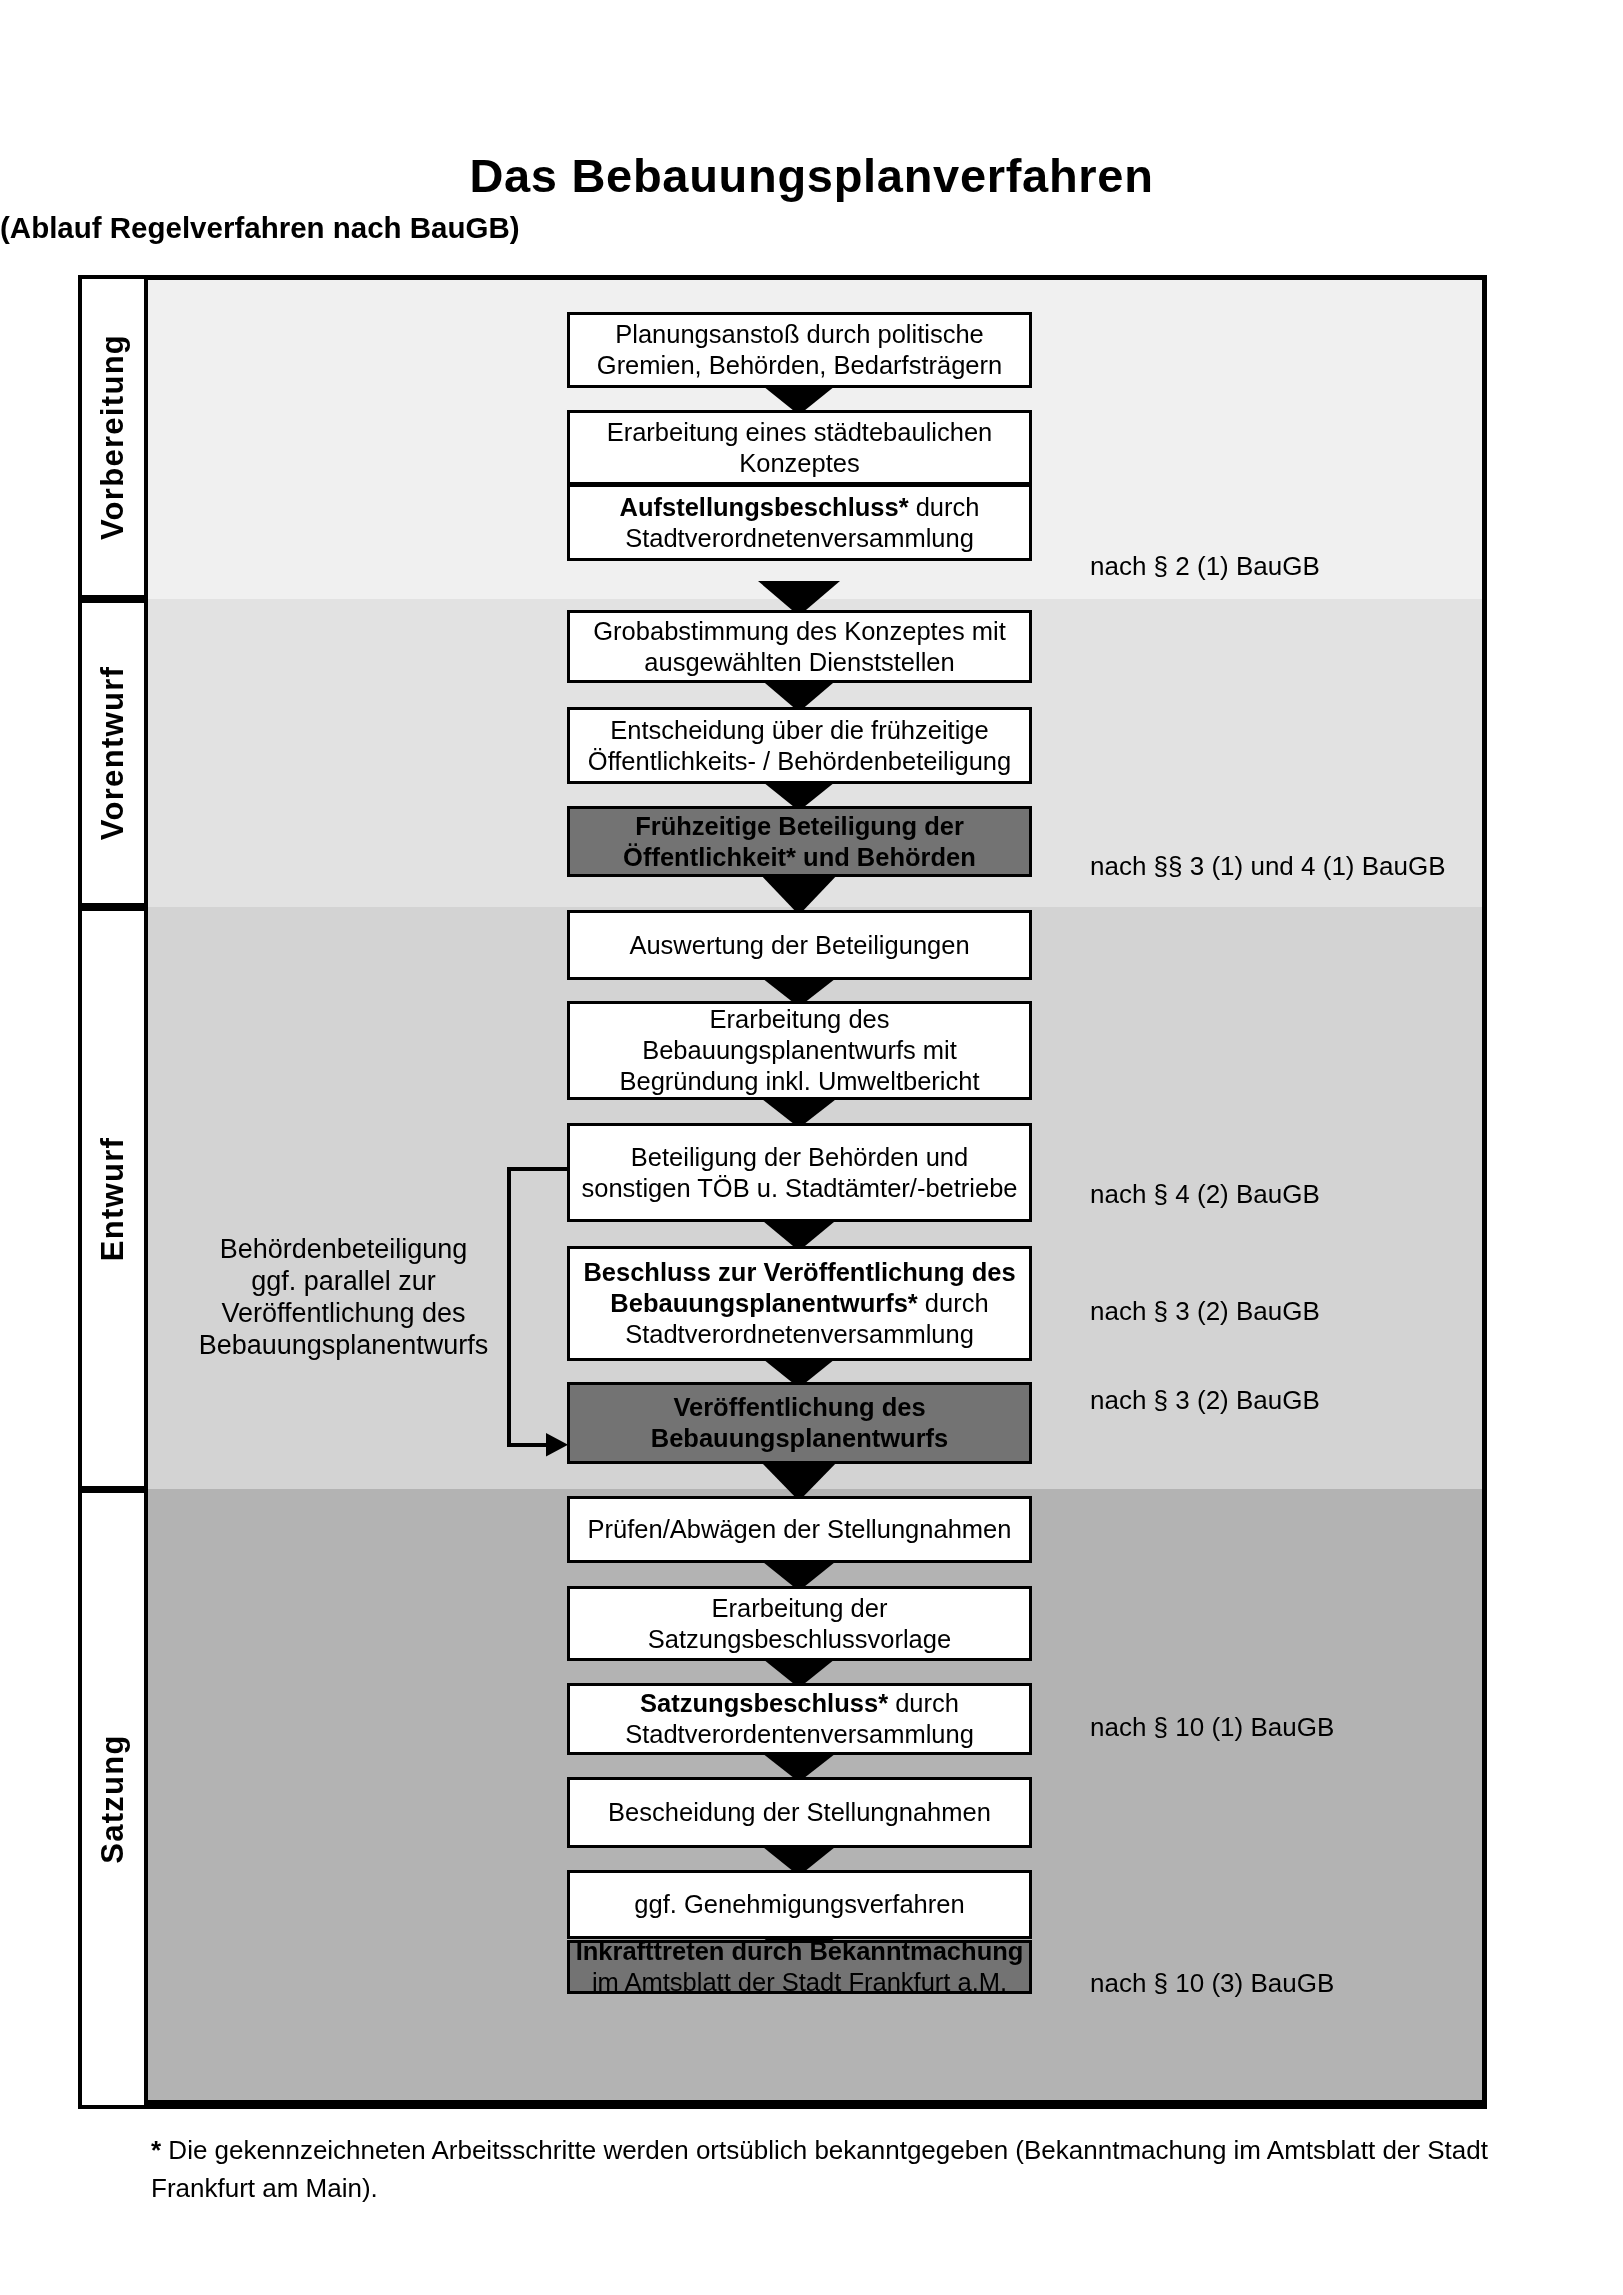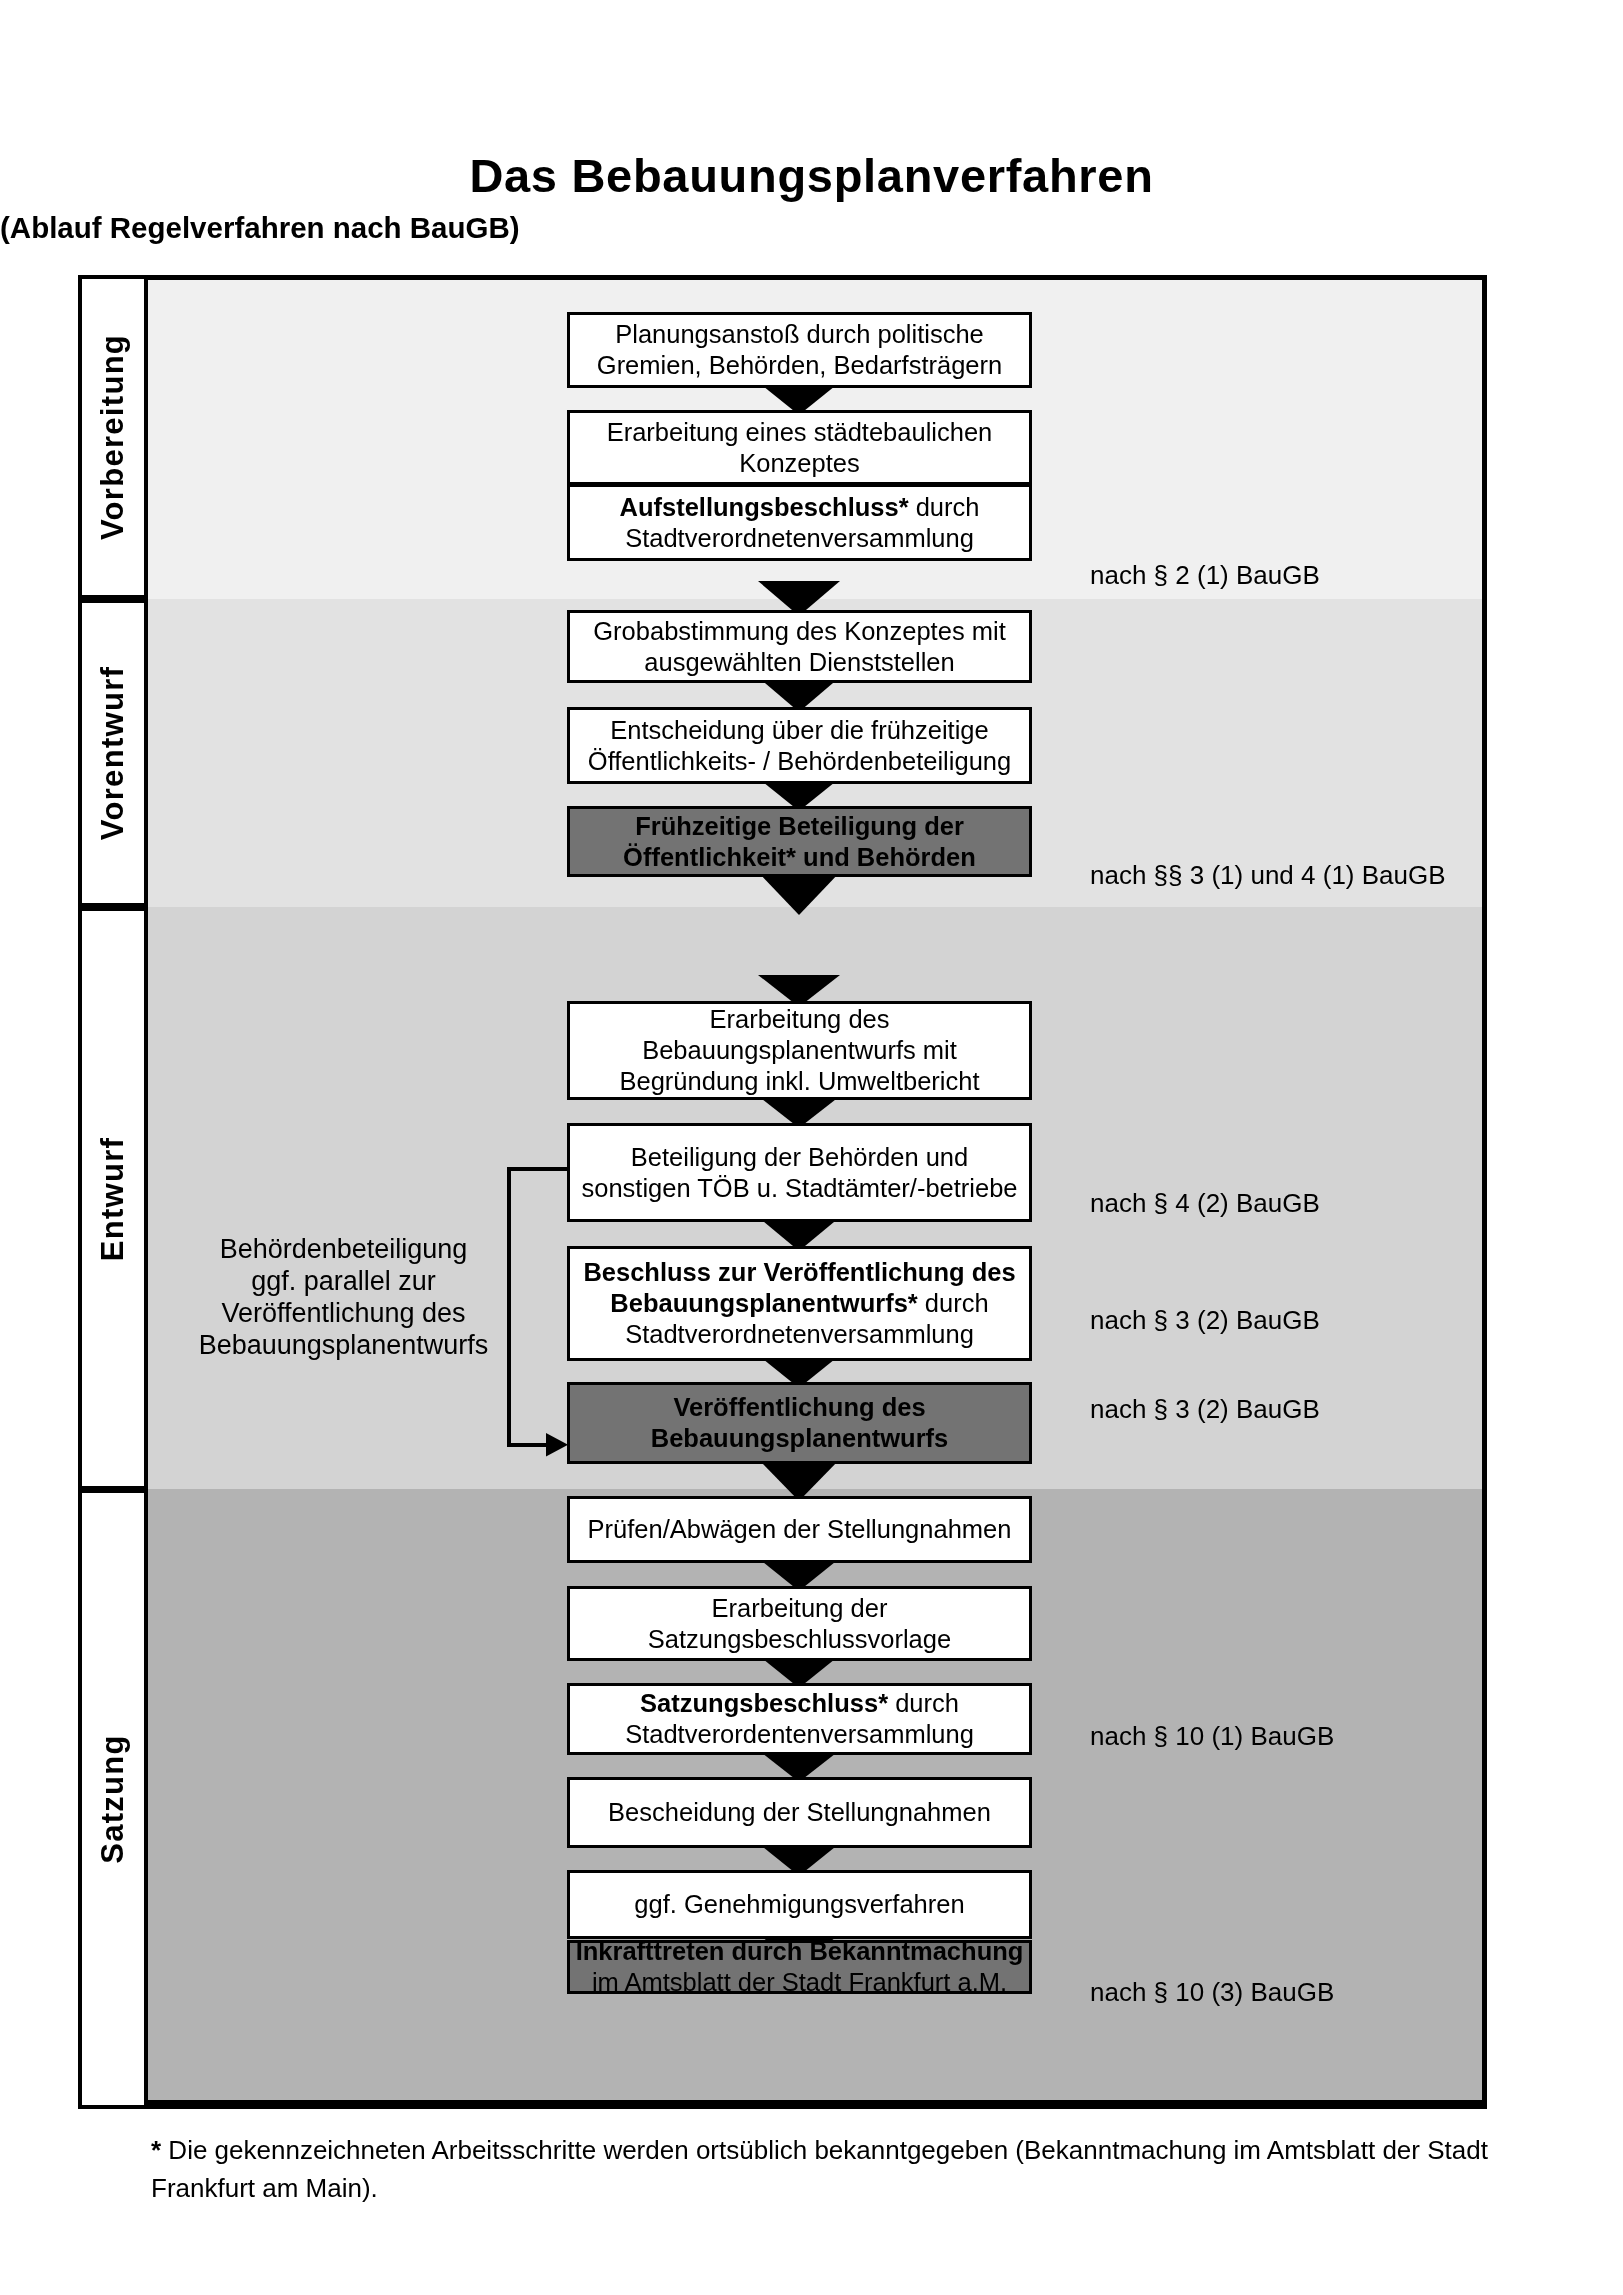--- a/index.html
+++ b/index.html
@@ -62,21 +62,21 @@
     position:absolute;background:#000;
     clip-path:polygon(0 0,100% 50%,0 100%);
   }
   
   .side-note{
     position:absolute;left:183px;top:1233px;width:321px;
     text-align:center;font-size:27px;line-height:32px;
   }
   
   .ref{
-    position:absolute;left:1090px;font-size:26px;line-height:30px;white-space:nowrap;margin-top:9px;
+    position:absolute;left:1090px;font-size:26px;line-height:30px;white-space:nowrap;
   }
   
   .footnote{
     position:absolute;left:151px;top:2131px;width:1460px;
     font-size:26px;line-height:38px;white-space:nowrap;
   }
 </style>
 </head>
 <body>
 
@@ -129,20 +129,23 @@
     <div class="line"><b></b><span>ausgewählten Dienststellen</span></div>
   </div>
   <div class="box" style="top:707px;height:77px">
     <div class="line"><b></b><span>Entscheidung über die frühzeitige</span></div>
     <div class="line"><b></b><span>Öffentlichkeits- / Behördenbeteiligung</span></div>
   </div>
   <div class="box hl" style="top:806px;height:71px">
     <div class="line"><b>Frühzeitige Beteiligung der</b><span></span></div>
     <div class="line"><b>Öffentlichkeit* und Behörden</b><span></span></div>
   </div>
+  <div class="box" style="top:910px;height:70px">
+    <div class="line"><b></b><span>Auswertung der Beteiligungen</span></div>
+  </div>
   <div class="box" style="top:1001px;height:99px">
     <div class="line"><b></b><span>Erarbeitung des</span></div>
     <div class="line"><b></b><span>Bebauungsplanentwurfs mit</span></div>
     <div class="line"><b></b><span>Begründung inkl. Umweltbericht</span></div>
   </div>
   <div class="box" style="top:1123px;height:99px">
     <div class="line"><b></b><span>Beteiligung der Behörden und</span></div>
     <div class="line"><b></b><span>sonstigen TÖB u. Stadtämter/-betriebe</span></div>
   </div>
   <div class="box" style="top:1246px;height:115px">

